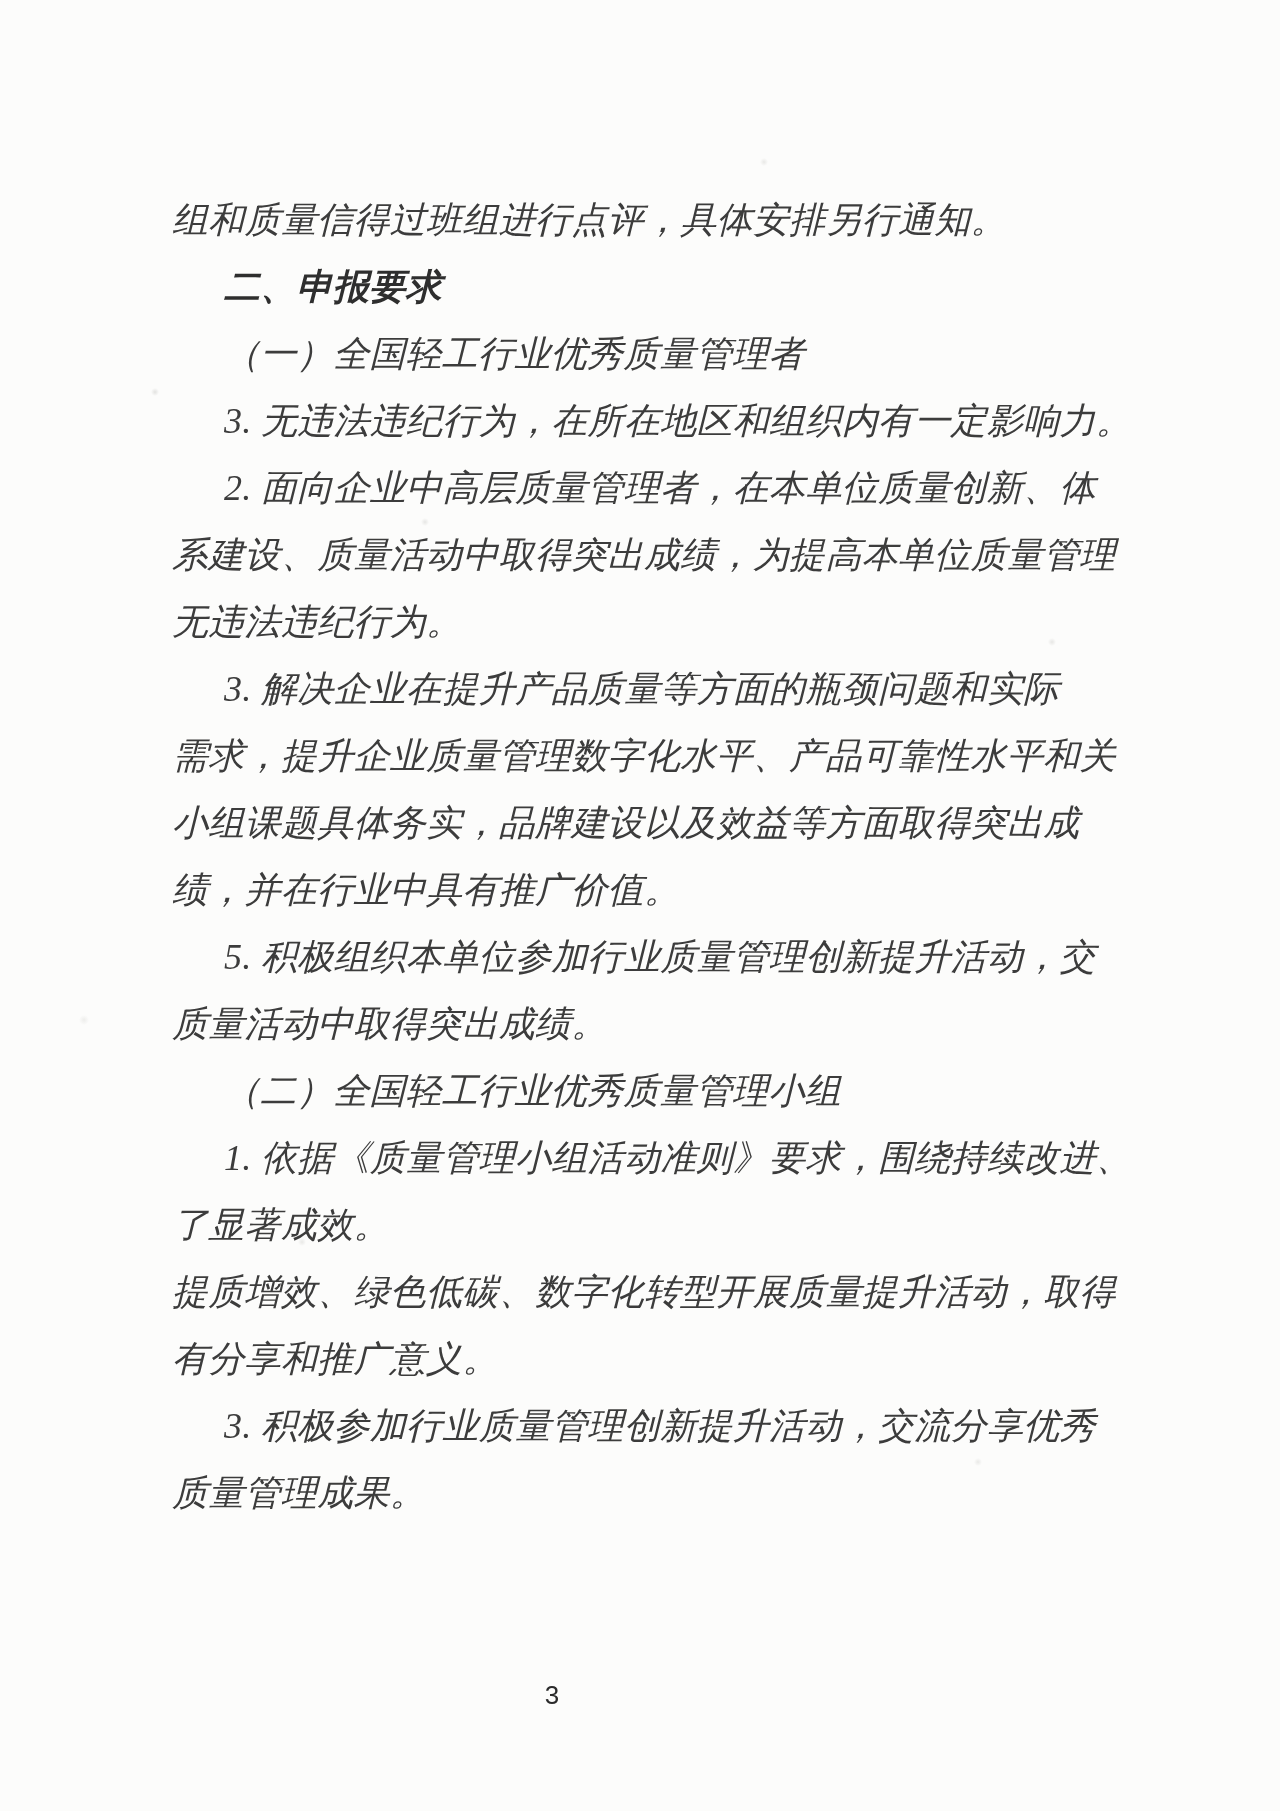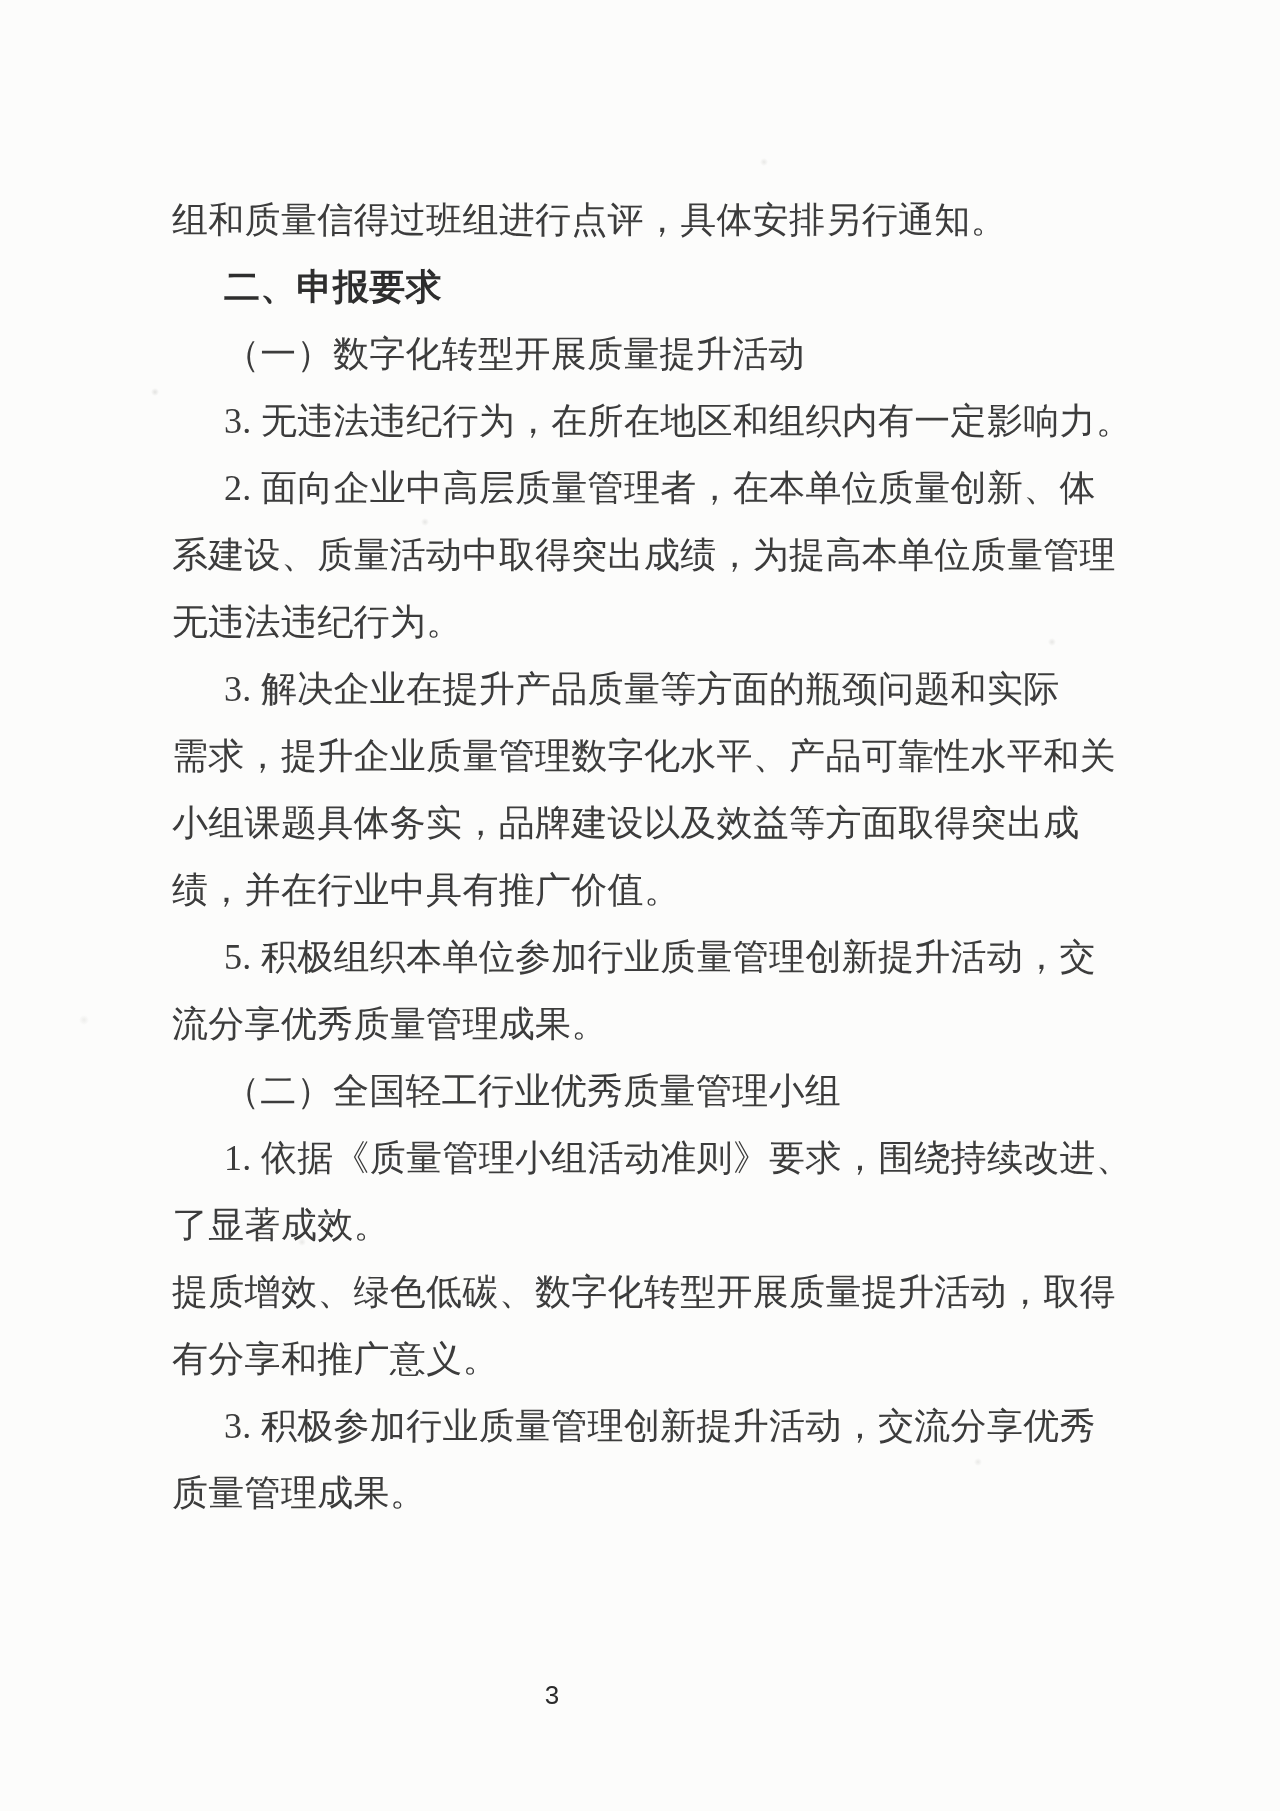--- a/index.html
+++ b/index.html
@@ -23,20 +23,21 @@
       radial-gradient(circle 3px at 84px 1020px, #ededeb 0, rgba(255,255,255,0) 5px);
     overflow: hidden;
     font-family: "Liberation Serif", "DejaVu Serif", serif;
     color: #3a3a3a;
   }
   .content {
     position: absolute;
     left: 172px;
     top: 187px;
     width: 948px;
+    font-style: italic;
   }
   .line {
     height: 67px;
     display: flex;
     align-items: center;
     font-size: 36px;
     letter-spacing: 0.3px;
     white-space: nowrap;
     color: #3c3c3c;
   }
@@ -59,31 +60,31 @@
     color: #2b2b2b;
   }
 </style>
 </head>
 <body>
 
 <main class="page">
   <section class="content">
     <div class="line">组和质量信得过班组进行点评，具体安排另行通知。</div>
     <div class="line indent heading">二、申报要求</div>
-    <div class="line indent">（一）数字化转型开展质量提升活动</div>
+    <div class="line indent">（一）全国轻工行业优秀质量管理者</div>
     <div class="line indent">3. 无违法违纪行为，在所在地区和组织内有一定影响力。</div>
     <div class="line indent">2. 面向企业中高层质量管理者，在本单位质量创新、体</div>
     <div class="line">系建设、质量活动中取得突出成绩，为提高本单位质量管理</div>
     <div class="line">无违法违纪行为。</div>
     <div class="line indent">3. 解决企业在提升产品质量等方面的瓶颈问题和实际</div>
     <div class="line">需求，提升企业质量管理数字化水平、产品可靠性水平和关</div>
     <div class="line">小组课题具体务实，品牌建设以及效益等方面取得突出成</div>
     <div class="line">绩，并在行业中具有推广价值。</div>
     <div class="line indent">5. 积极组织本单位参加行业质量管理创新提升活动，交</div>
-    <div class="line">流分享优秀质量管理成果。</div>
+    <div class="line">质量活动中取得突出成绩。</div>
     <div class="line indent">（二）全国轻工行业优秀质量管理小组</div>
     <div class="line indent">1. 依据《质量管理小组活动准则》要求，围绕持续改进、</div>
     <div class="line">了显著成效。</div>
     <div class="line">提质增效、绿色低碳、数字化转型开展质量提升活动，取得</div>
     <div class="line">有分享和推广意义。</div>
     <div class="line indent">3. 积极参加行业质量管理创新提升活动，交流分享优秀</div>
     <div class="line">质量管理成果。</div>
   </section>
 
   <div class="page-number">3</div>

